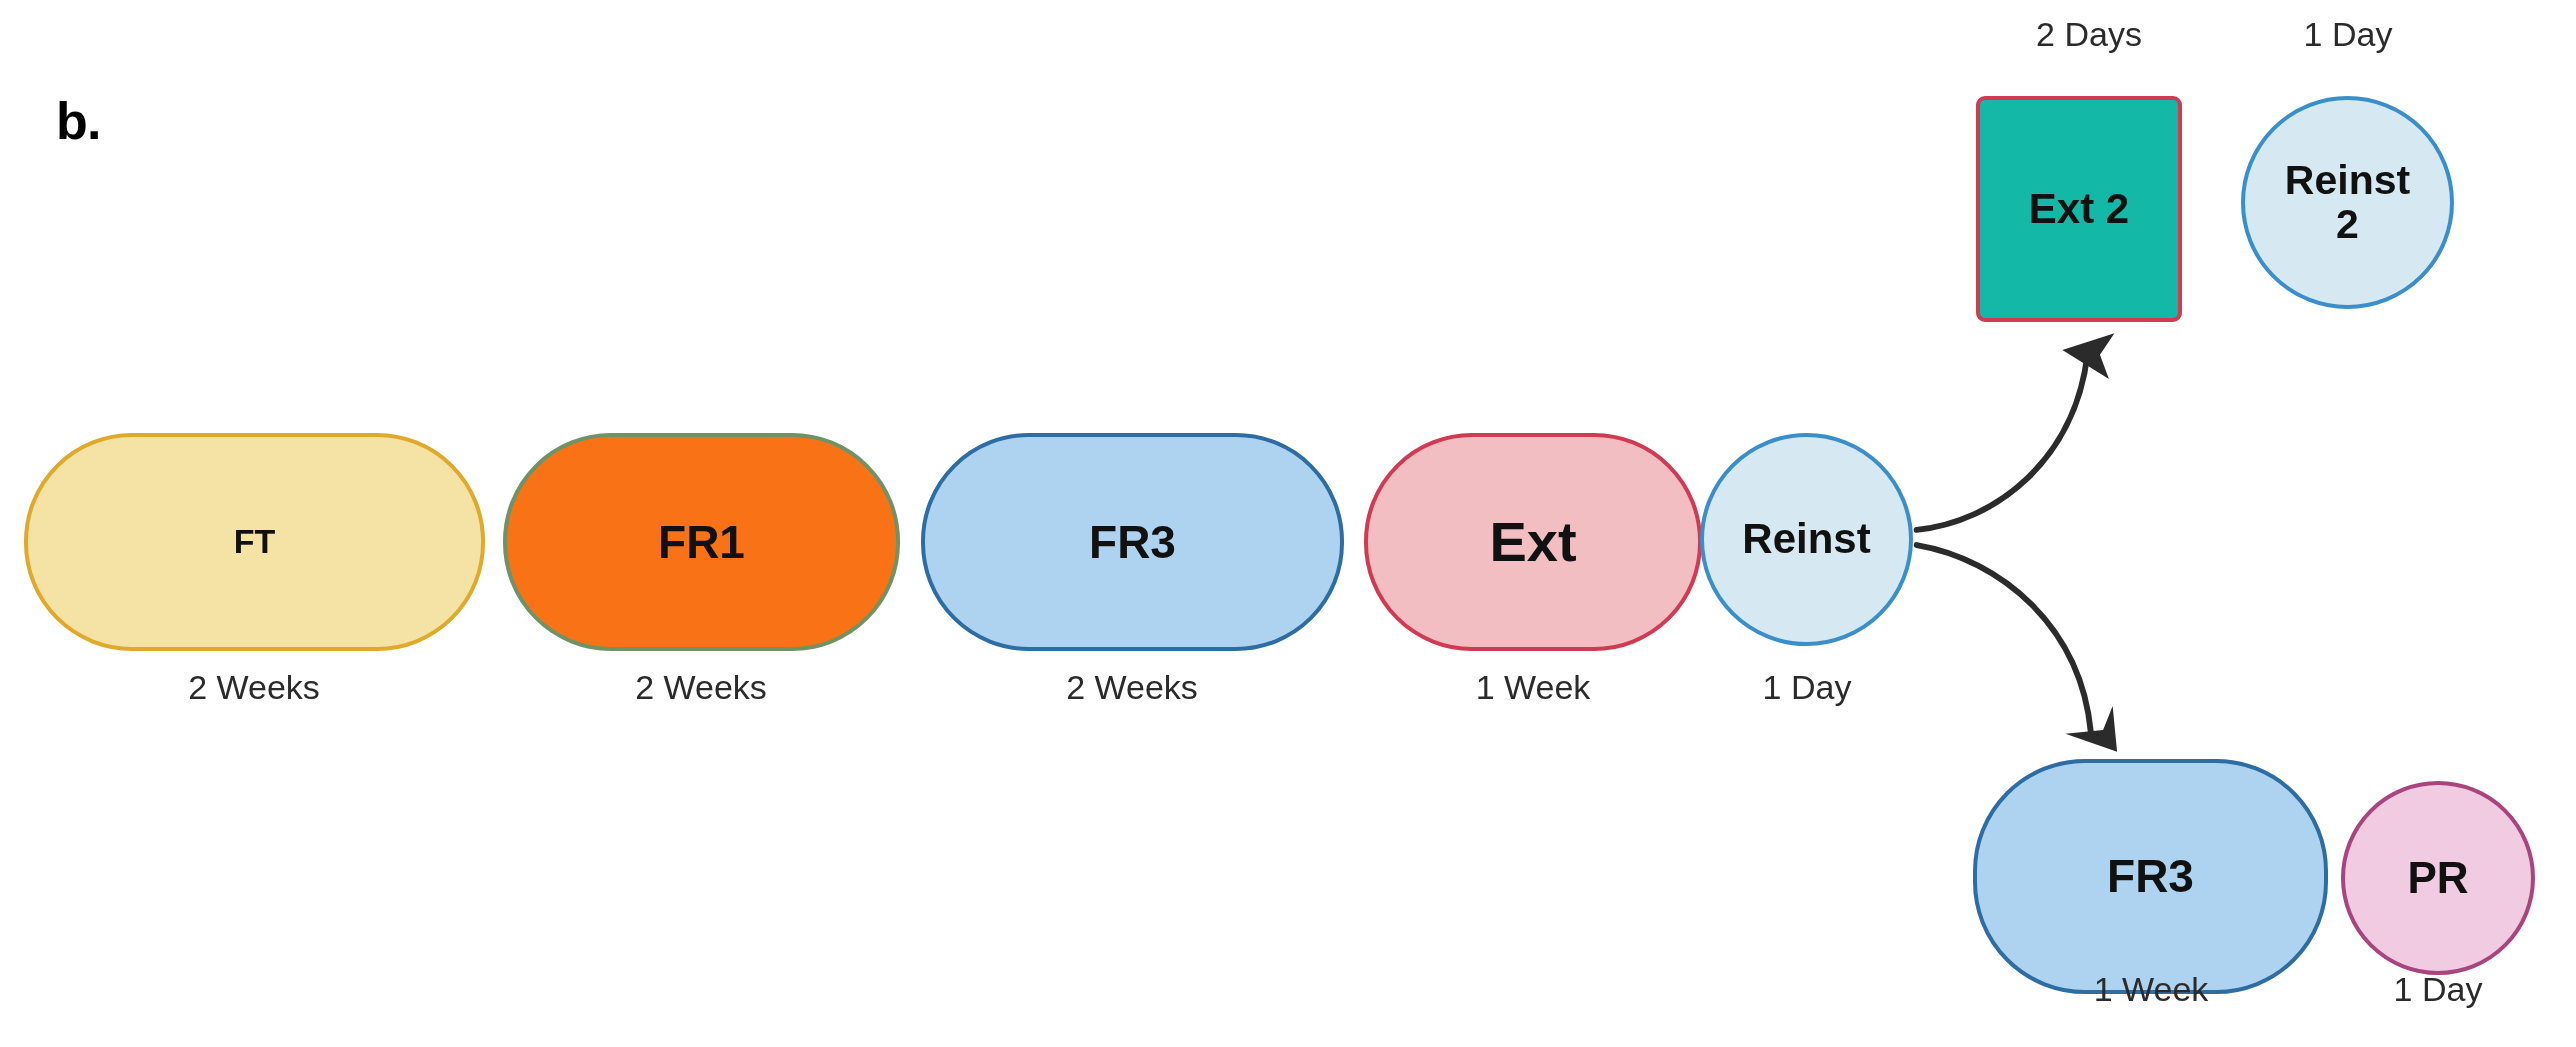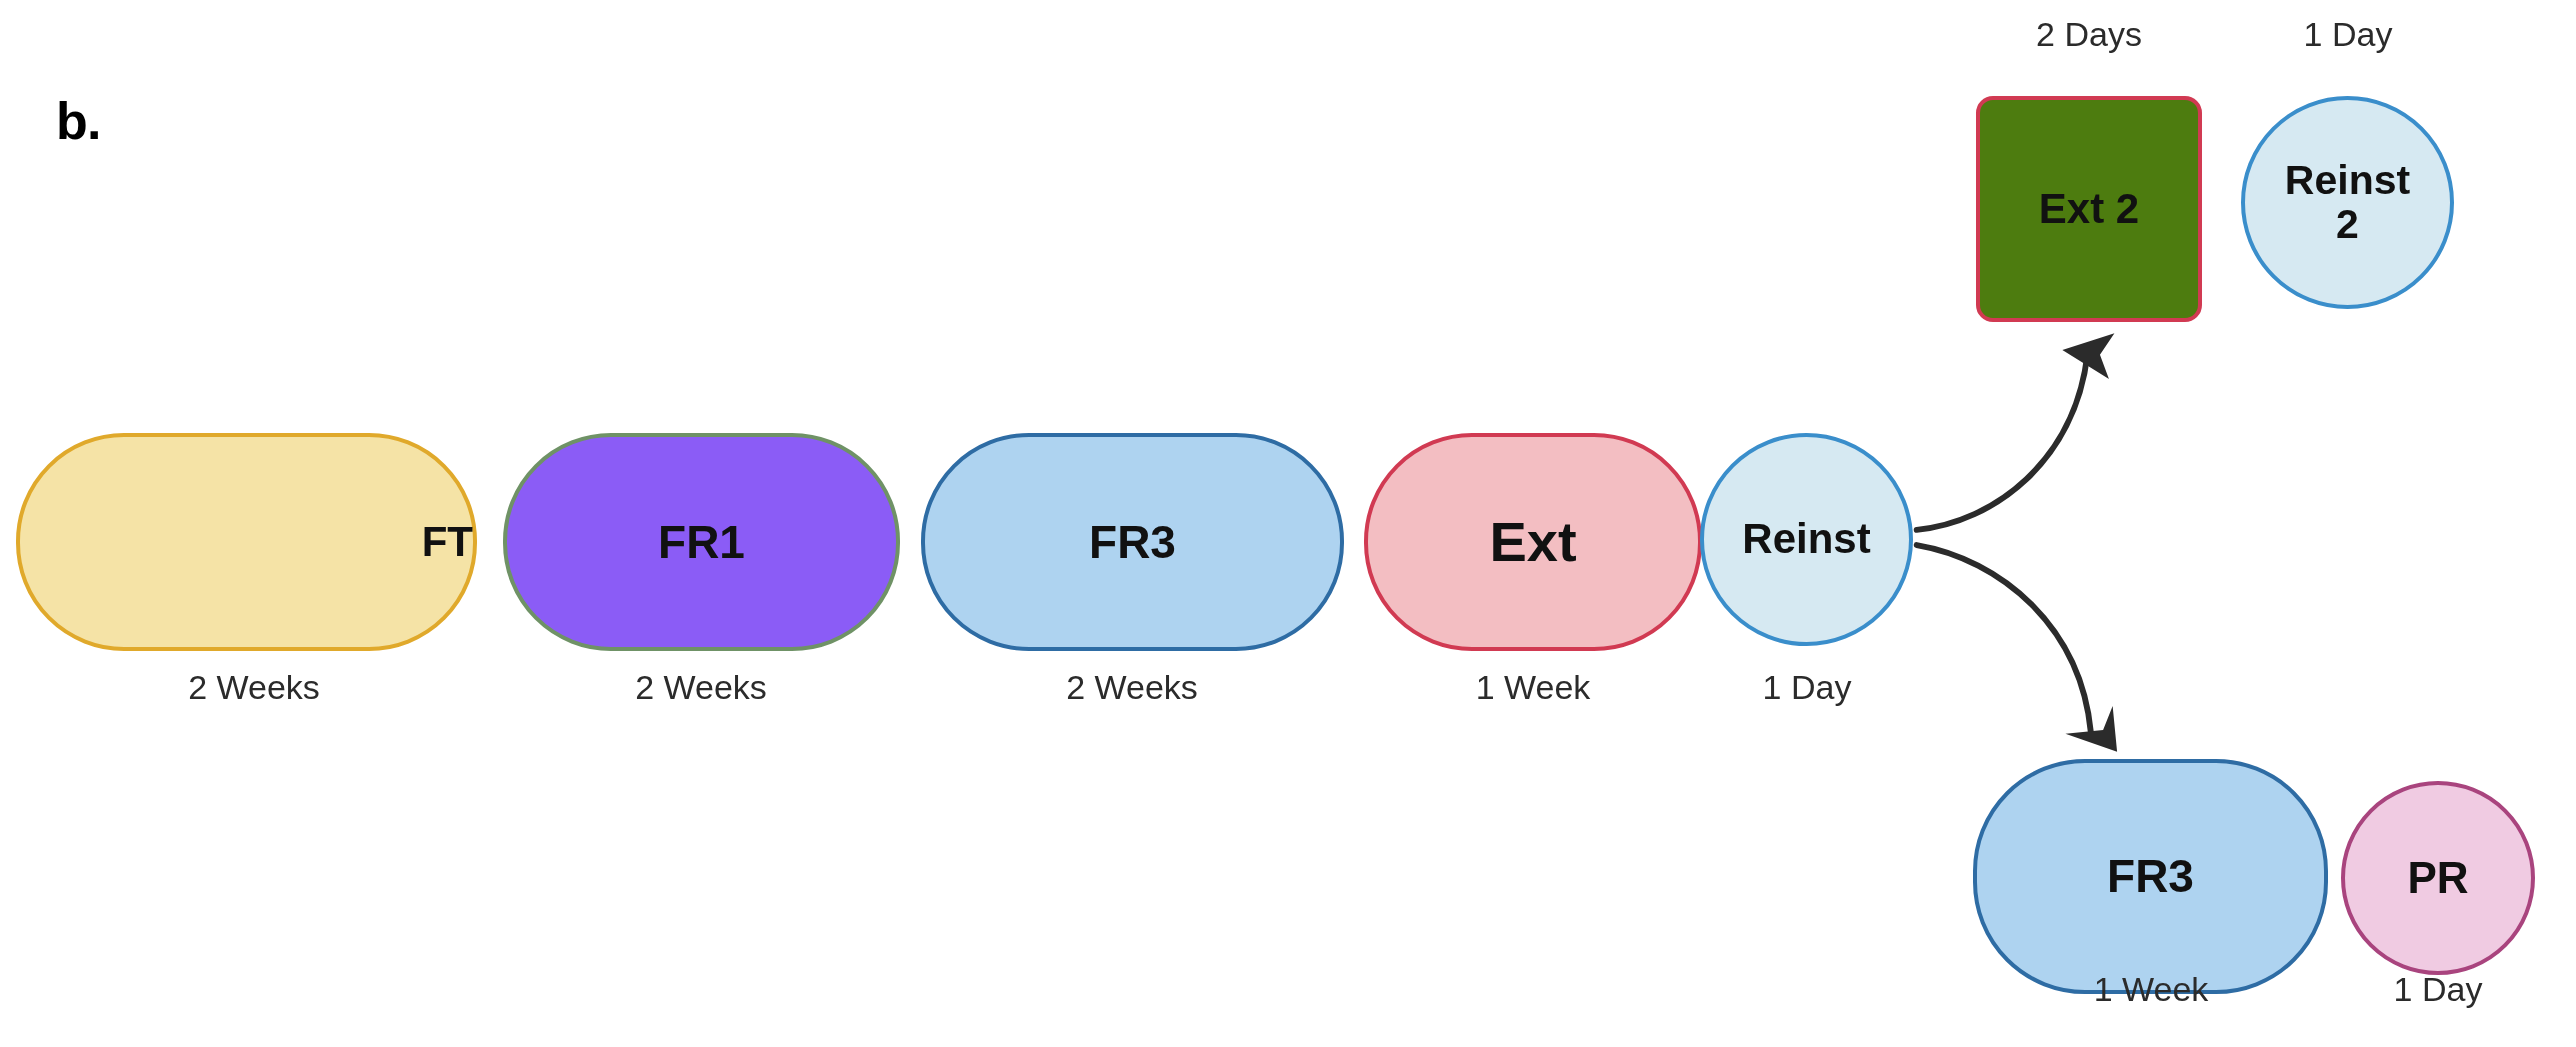--- a/index.html
+++ b/index.html
@@ -73,46 +73,46 @@
       <marker id="arrowhead-down" markerWidth="9" markerHeight="9" refX="4.6" refY="4.5" orient="auto" markerUnits="strokeWidth">
         <path d="M0.6,0.4 L8.4,0.4 L4.5,8.8 L4.5,2.4 Z" fill="#2b2b2b"></path>
       </marker>
     </defs>
 
     <path d="M 2268,627 C 2360,618 2455,545 2470,420" fill="none" stroke="#2b2b2b" stroke-width="7" stroke-linecap="round" marker-end="url(#arrowhead-up)"></path>
 
     <path d="M 2268,645 C 2368,662 2462,742 2474,866" fill="none" stroke="#2b2b2b" stroke-width="7" stroke-linecap="round" marker-end="url(#arrowhead-down)"></path>
   </svg>
 
-  <div class="node" style="left: 16px; top: 433px; width: 461px; height: 218px; background: rgb(245, 227, 166); border: 4.2px solid rgb(224, 169, 43); border-radius: 108px; font-size: 42px; justify-content: flex-end;">
+  <div class="node" style="left: 24px; top: 433px; width: 461px; height: 218px; background: rgb(245, 227, 166); border: 4.2px solid rgb(224, 169, 43); border-radius: 108px; font-size: 34px;">
     <span class="node-label">FT</span>
   </div>
   <div class="duration" style="left: 254px; top: 668px;">2 Weeks</div>
 
-  <div class="node" style="left: 503px; top: 433px; width: 397px; height: 218px; background: #8b5cf6; border: 4.2px solid rgb(111, 146, 102); border-radius: 108px; font-size: 46px;">
+  <div class="node" style="left: 503px; top: 433px; width: 397px; height: 218px; background: #f97316; border: 4.2px solid rgb(111, 146, 102); border-radius: 108px; font-size: 46px;">
     <span class="node-label">FR1</span>
   </div>
   <div class="duration" style="left: 701px; top: 668px;">2 Weeks</div>
 
   <div class="node" style="left: 921px; top: 433px; width: 423px; height: 218px; background: rgb(174, 211, 240); border: 4.2px solid rgb(46, 108, 164); border-radius: 108px; font-size: 46px;">
     <span class="node-label">FR3</span>
   </div>
   <div class="duration" style="left: 1132px; top: 668px;">2 Weeks</div>
 
   <div class="node" style="left: 1364px; top: 433px; width: 338px; height: 218px; background: rgb(243, 190, 194); border: 4.2px solid rgb(209, 58, 82); border-radius: 108px; font-size: 56px;">
     <span class="node-label">Ext</span>
   </div>
   <div class="duration" style="left: 1533px; top: 668px;">1 Week</div>
 
   <div class="node" style="left: 1700px; top: 433px; width: 213px; height: 213px; background: rgb(214, 233, 242); border: 4.2px solid rgb(58, 142, 203); border-radius: 50%; font-size: 42px;">
     <span class="node-label">Reinst</span>
   </div>
   <div class="duration" style="left: 1807px; top: 668px;">1 Day</div>
 
-  <div class="node" style="left: 1976px; top: 96px; width: 226px; height: 226px; background: #4d7c0f; border: 4.2px solid rgb(209, 58, 82); border-radius: 17px; font-size: 42px;">
+  <div class="node" style="left: 1976px; top: 96px; width: 206px; height: 226px; background: #14b8a6; border: 4.2px solid rgb(209, 58, 82); border-radius: 9px; font-size: 42px;">
     <span class="node-label">Ext 2</span>
   </div>
   <div class="duration" style="left: 2089px; top: 15px;">2 Days</div>
 
   <div class="node" style="left: 2241px; top: 96px; width: 213px; height: 213px; background: rgb(214, 233, 242); border: 4.2px solid rgb(58, 142, 203); border-radius: 50%; font-size: 41px;">
     <span class="node-label" style="white-space: pre-line;">Reinst
 2</span>
   </div>
   <div class="duration" style="left: 2348px; top: 15px;">1 Day</div>
 

